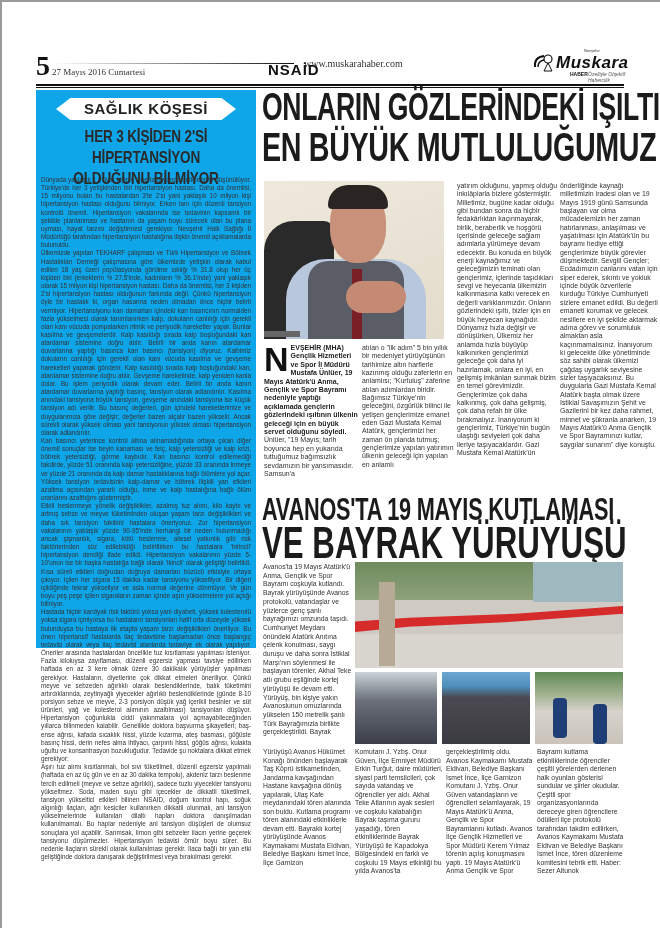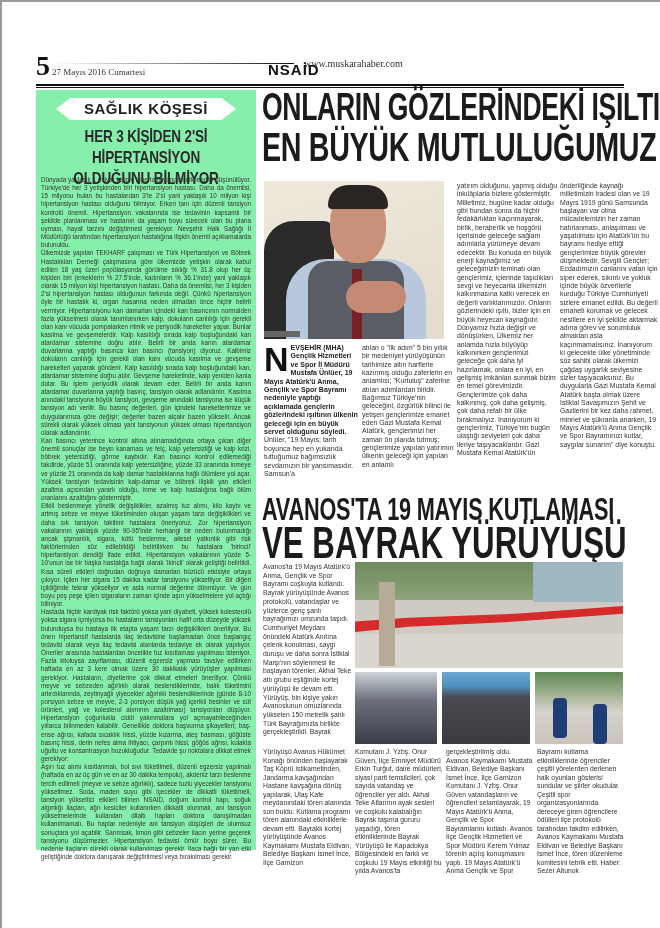--- a/index.html
+++ b/index.html
@@ -16,21 +16,21 @@
   .url{position:absolute;left:268px;top:5px;font-family:Liberation Serif, serif;font-size:10px;color:#333;}
   .logo{position:absolute;left:496px;top:-2px;width:96px;height:28px;}
   .logo-word{position:absolute;left:24px;top:2px;font-size:17px;font-weight:bold;font-style:italic;color:#111;letter-spacing:0.5px;}
   .logo-sub{position:absolute;left:38px;top:20px;font-size:5px;font-weight:bold;color:#111;}
   .logo-tag{position:absolute;left:56px;top:20px;font-size:5px;font-style:italic;color:#555;}
   .logo-tiny{position:absolute;left:52px;top:-3px;font-size:4px;color:#333;}
   .rule1{position:absolute;left:36px;top:84px;width:588px;height:2px;background:#111;}
   .rule2{position:absolute;left:36px;top:87px;width:588px;height:1px;background:#111;}
 
   
-  .health{position:absolute;left:36px;top:90px;width:220px;height:760px;background:#86efac;}
+  .health{position:absolute;left:36px;top:90px;width:220px;height:558px;background:#0ea5e9;}
   .kose{position:absolute;left:20px;top:8px;width:180px;height:22px;background:#fff;clip-path:polygon(8% 0,92% 0,100% 50%,92% 100%,8% 100%,0 50%);text-align:center;font-weight:bold;font-size:15px;line-height:22px;letter-spacing:0.5px;color:#222;}
   .h-title{position:absolute;left:4px;top:36px;width:212px;text-align:center;font-family:"Liberation Sans",sans-serif;font-weight:bold;font-size:16.5px;line-height:21px;color:#2a2a2a;transform:scaleX(0.82);transform-origin:center top;letter-spacing:-0.2px;}
   .h-body{position:absolute;left:5px;top:86px;width:210px;font-size:6.3px;line-height:8.15px;color:#333;text-align:justify;}
   .h-body p{margin:0;}
 
   
   .hl1{position:absolute;left:262px;top:88px;width:362px;font-weight:bold;font-size:38px;line-height:38px;color:#1b1b1b;letter-spacing:-0.5px;transform:scaleX(0.70);transform-origin:left top;white-space:nowrap;}
   .photo1{position:absolute;left:264px;top:181px;width:180px;height:158px;background:linear-gradient(160deg,#efe9dc 0%,#e3dccd 100%);overflow:hidden;}
   .chair{position:absolute;left:0;top:40px;width:70px;height:118px;background:#2a2a2a;border-radius:30px 10px 0 0;}
   .torso{position:absolute;left:22px;top:78px;width:140px;height:90px;background:#b9c7dc;border-radius:40px 40px 0 0;}
@@ -66,20 +66,32 @@
 
 <div class="frame-top"></div>
 <div class="frame-left"></div>
 
 <div class="mast">
   <div class="pnum">5</div>
   <div class="mline"></div>
   <div class="date">27 Mayıs 2016 Cumartesi</div>
   <div class="guncel">NSAİD</div>
   <div class="url">www.muskarahaber.com</div>
+  <div class="logo">
+    <svg width="26" height="22" viewBox="0 0 26 22" style="position:absolute;left:0;top:2px;">
+      <path d="M3 14 Q2 4 12 3" stroke="#111" stroke-width="2" fill="none"></path>
+      <path d="M6 14 Q6 8 12 7" stroke="#111" stroke-width="1.5" fill="none"></path>
+      <circle cx="16" cy="6" r="4" fill="none" stroke="#111" stroke-width="1.2"></circle>
+      <path d="M16 10 L12 18 L20 18 Z" fill="none" stroke="#111" stroke-width="1"></path>
+    </svg>
+    <span class="logo-tiny">Nevşehir</span>
+    <span class="logo-word">Muskara</span>
+    <span class="logo-sub">HABER</span>
+    <span class="logo-tag">Özelliyle Objektif Habercilik</span>
+  </div>
 </div>
 <div class="rule1"></div>
 <div class="rule2"></div>
 
 <div class="health">
   <div class="kose">SAĞLIK KÖŞESİ</div>
   <div class="h-title">HER 3 KİŞİDEN 2'Sİ HİPERTANSİYON OLDUĞUNU BİLMİYOR</div>
   <div class="h-body">
     <p>Dünyada yaklaşık 1 milyar kişinin hipertansiyondan etkilendiği düşünülüyor. Türkiye'de her 3 yetişkinden biri hipertansiyon hastası. Daha da önemlisi, 15 milyonu bulan bu hastalardan 3'te 2'si yani yaklaşık 10 milyon kişi hipertansiyon hastası olduğunu bilmiyor. Erken tanı için düzenli tansiyon kontrolü önemli. Hipertansiyon vakalarında ise tedavinin kapsamlı bir şekilde planlanması ve hastanın da yaşam boyu sürecek olan bu plana uyması, hayat tarzını değiştirmesi gerekiyor. Nevşehir Halk Sağlığı İl Müdürlüğü tarafından hipertansiyon hastalığına ilişkin önemli açıklamalarda bulunuldu.</p>
     <p>Ülkemizde yapılan TEKHARF çalışması ve Türk Hipertansiyon ve Böbrek Hastalıkları Derneği çalışmasına göre ülkemizde yetişkin olarak kabul edilen 18 yaş üzeri popülasyonda görülme sıklığı % 31.8 olup her üç kişiden biri (erkeklerin % 27.5'inde, kadınların % 36.1'inde) yani yaklaşık olarak 15 milyon kişi hipertansiyon hastası. Daha da önemlisi, her 3 kişiden 2'si hipertansiyon hastası olduğunun farkında değil. Çünkü hipertansiyon öyle bir hastalık ki, organ hasarına neden olmadan önce hiçbir belirti vermiyor. Hipertansiyonu kan damarları içindeki kan basıncının normalden fazla yükselmesi olarak tanımlanırken kalp, dokuların canlılığı için gerekli olan kanı vücuda pompalarken ritmik ve periyodik hareketler yapar. Bunlar kasılma ve gevşemelerdir. Kalp kasıldığı sırada kalp boşluğundaki kan atardamar sistemine doğru atılır. Belirli bir anda kanın atardamar duvarlarına yaptığı basınca kan basıncı (tansiyon) diyoruz. Kalbimiz dokuların canlılığı için gerekli olan kanı vücuda kasılma ve gevşeme hareketleri yaparak gönderir. Kalp kasıldığı sırada kalp boşluğundaki kan, atardamar sistemine doğru atılır. Gevşeme hareketinde, kalp yeniden kanla dolar. Bu işlem periyodik olarak devam eder. Belirli bir anda kanın atardamar duvarlarına yaptığı basınç, tansiyon olarak adlandırılır. Kasılma anındaki tansiyona büyük tansiyon, gevşeme anındaki tansiyona ise küçük tansiyon adı verilir. Bu basınç değerleri, gün içindeki hareketlerimize ve duygularımıza göre değişir; değerler bazen alçalır bazen yükselir. Ancak sürekli olarak yüksek olması yani tansiyonun yüksek olması hipertansiyon olarak adlandırılır.</p>

